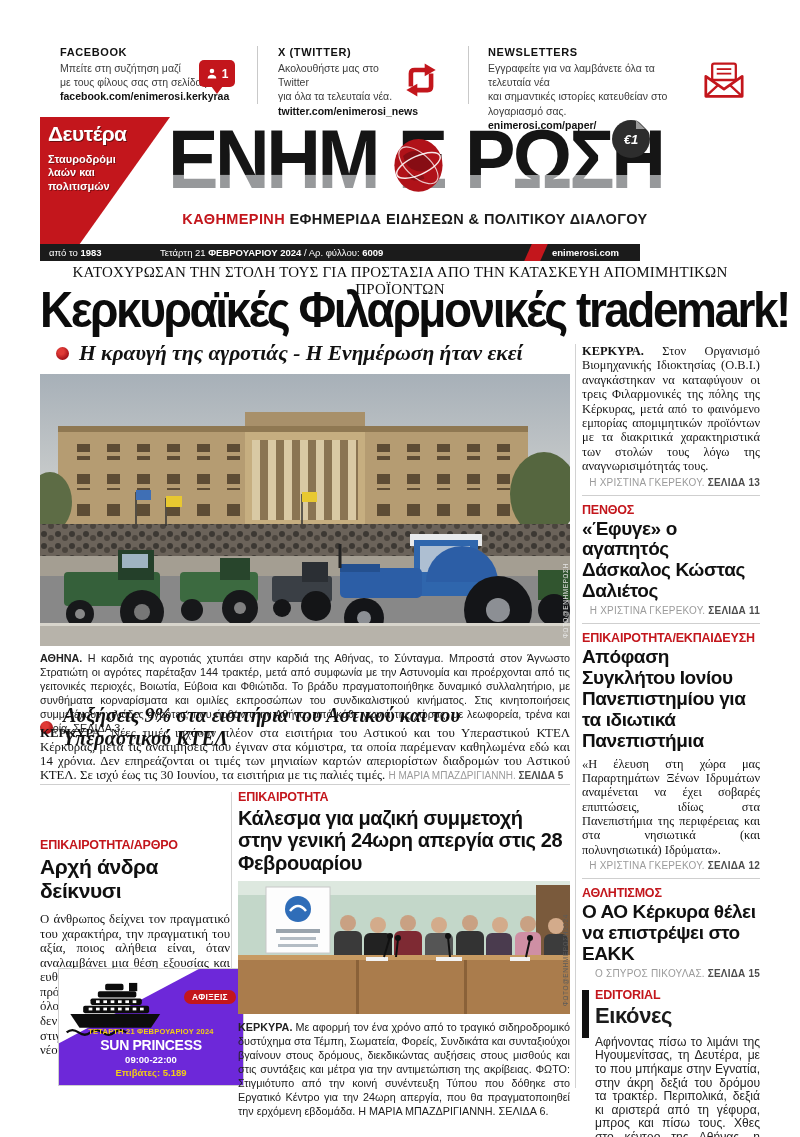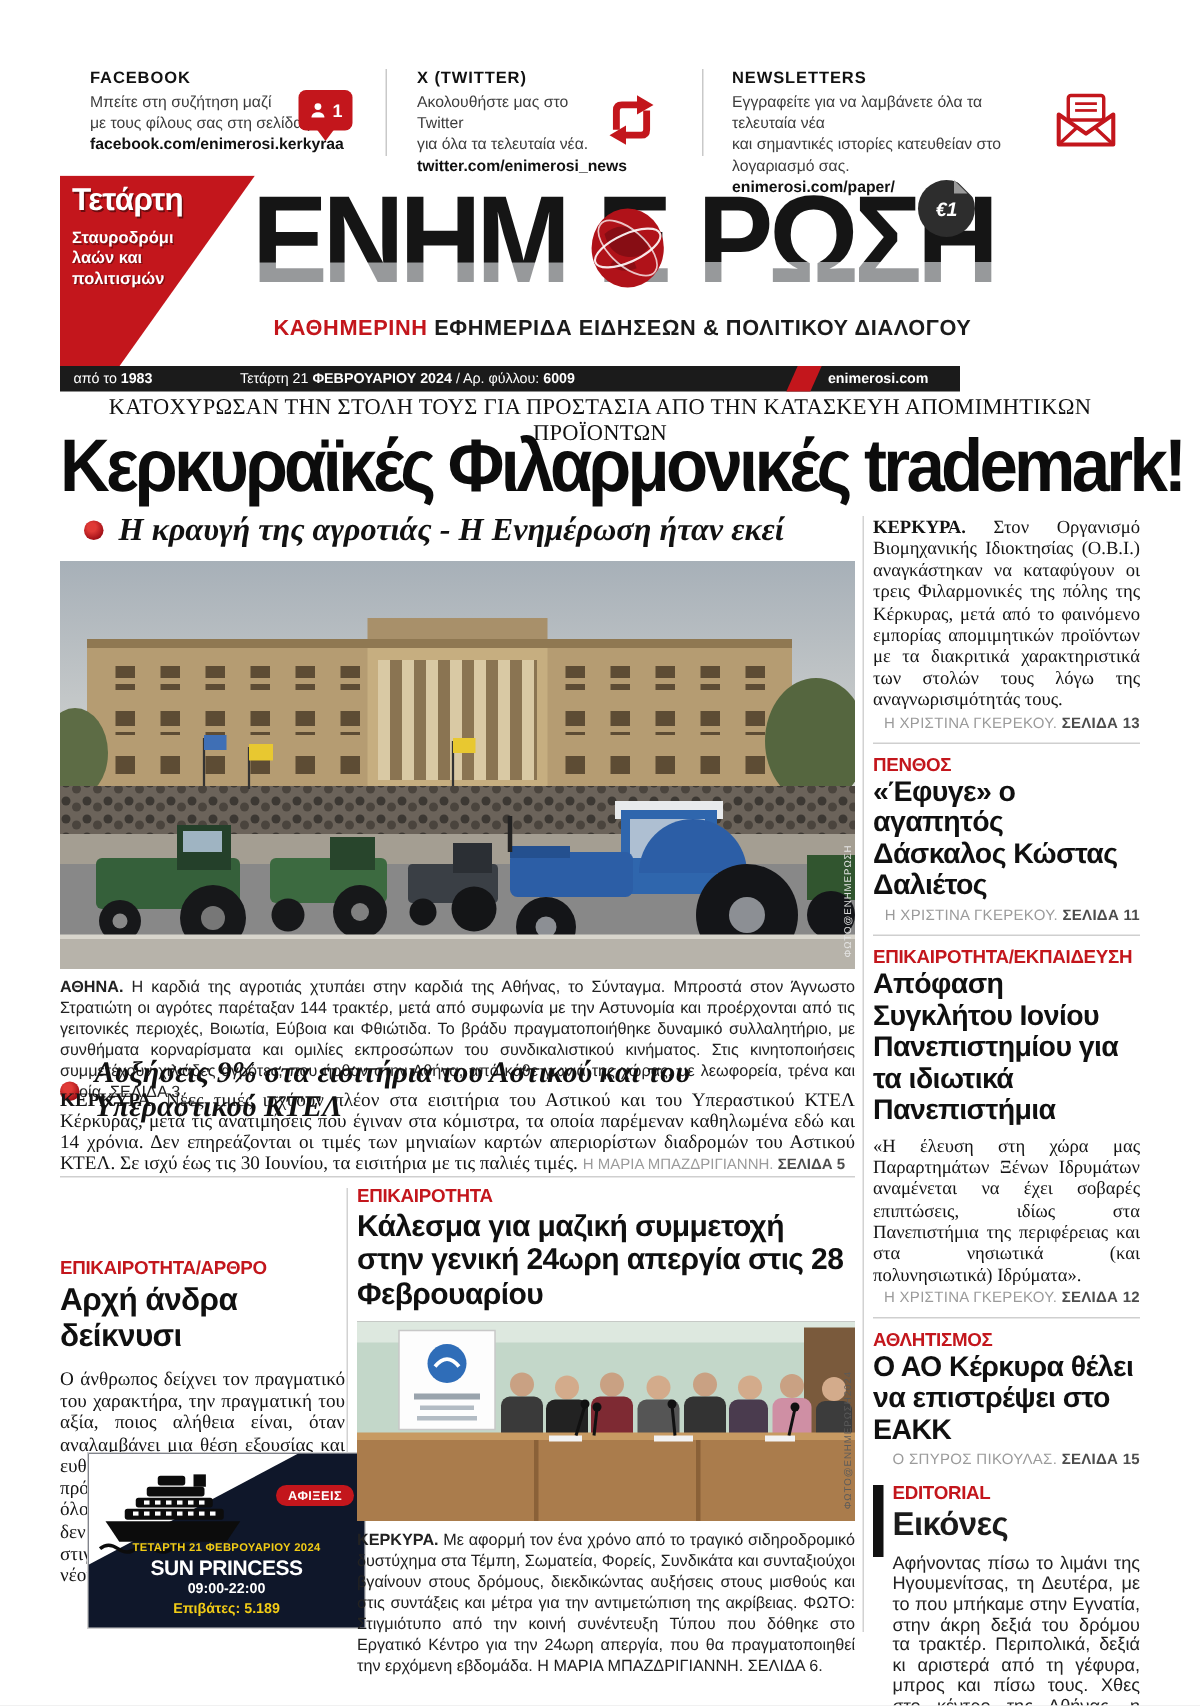--- a/index.html
+++ b/index.html
@@ -82,21 +82,21 @@
   .siderule { left:575px; top:344px; width:1px; height:744px; background:#d2d2d2; }
 
   
   .red-label { color:#c3161c; font-weight:bold; font-size:12.5px; letter-spacing:-.2px; }
   .sm-head { font-weight:bold; letter-spacing:-.4px; color:#101010; }
   .leftcol { left:40px; top:790px; width:190px;margin-top:48px; }
   .leftcol .sm-head { font-size:21px; margin-top:3px; }
   .leftcol .serif-body { font-size:12.8px; line-height:1.14; margin-top:9px; }
   .leftcol .byline { margin-top:4px; }
 
-  .ad { left:58px; top:968px; width:186px; height:118px; background:#0f172a; border:1px solid #cfcfcf; overflow:hidden; }
+  .ad { left:58px; top:968px; width:186px; height:118px; background:#6d28d9; border:1px solid #cfcfcf; overflow:hidden; }
   .ad-wedge { position:absolute; left:0; top:0; width:100%; height:100%;
               background:#fff; clip-path:polygon(0 0,76% 0,0 64%); }
   .ad-badge { position:absolute; right:7px; top:21px; background:#c3161c; color:#fff; font-weight:bold;
               font-size:8.5px; padding:2px 8px; border-radius:9px; letter-spacing:.3px; }
   .ad-text { position:absolute; left:0; right:0; bottom:7px; text-align:center; }
   .ad-date { color:#f2cc16; font-weight:bold; font-size:7.5px; letter-spacing:.2px; }
   .ad-ship { color:#fff; font-weight:bold; font-size:14px; letter-spacing:-.3px; margin-top:1px; }
   .ad-hours { color:#fff; font-weight:bold; font-size:9.5px; margin-top:1px; }
   .ad-pax { color:#f2cc16; font-weight:bold; font-size:9.5px; margin-top:2px; }
 
@@ -161,21 +161,21 @@
     <svg class="abs" style="left:642px;top:16px" width="44" height="40" viewBox="0 0 48 44">
       <rect x="5" y="4" width="26" height="18" rx="2" fill="#fff" stroke="#c3161c" stroke-width="2.5" transform="translate(6,0)"></rect>
       <line x1="16" y1="10" x2="32" y2="10" stroke="#c3161c" stroke-width="2"></line>
       <line x1="16" y1="15" x2="32" y2="15" stroke="#c3161c" stroke-width="2"></line>
       <path d="M4 18 L24 32 L44 18 V40 H4 Z" fill="#fff" stroke="#c3161c" stroke-width="3" stroke-linejoin="round"></path>
       <path d="M4 40 L18 27 M44 40 L30 27" stroke="#c3161c" stroke-width="2.5"></path>
     </svg>
   </div>
 
   <div class="abs corner">
-    <div class="corner-title">Τετάρτη</div>
+    <div class="corner-title">Δευτέρα</div>
     <div class="corner-sub">
       <div>Σταυροδρόμι</div>
       <div>λαών και</div>
       <div>πολιτισμών</div>
     </div>
   </div>
 
   <div class="abs logo-row">
     <span class="logo-text">ΕΝΗΜ</span>
       <span class="logo-text globe-wrap"><span>Ε</span><svg class="globe" viewBox="0 0 60 60">

